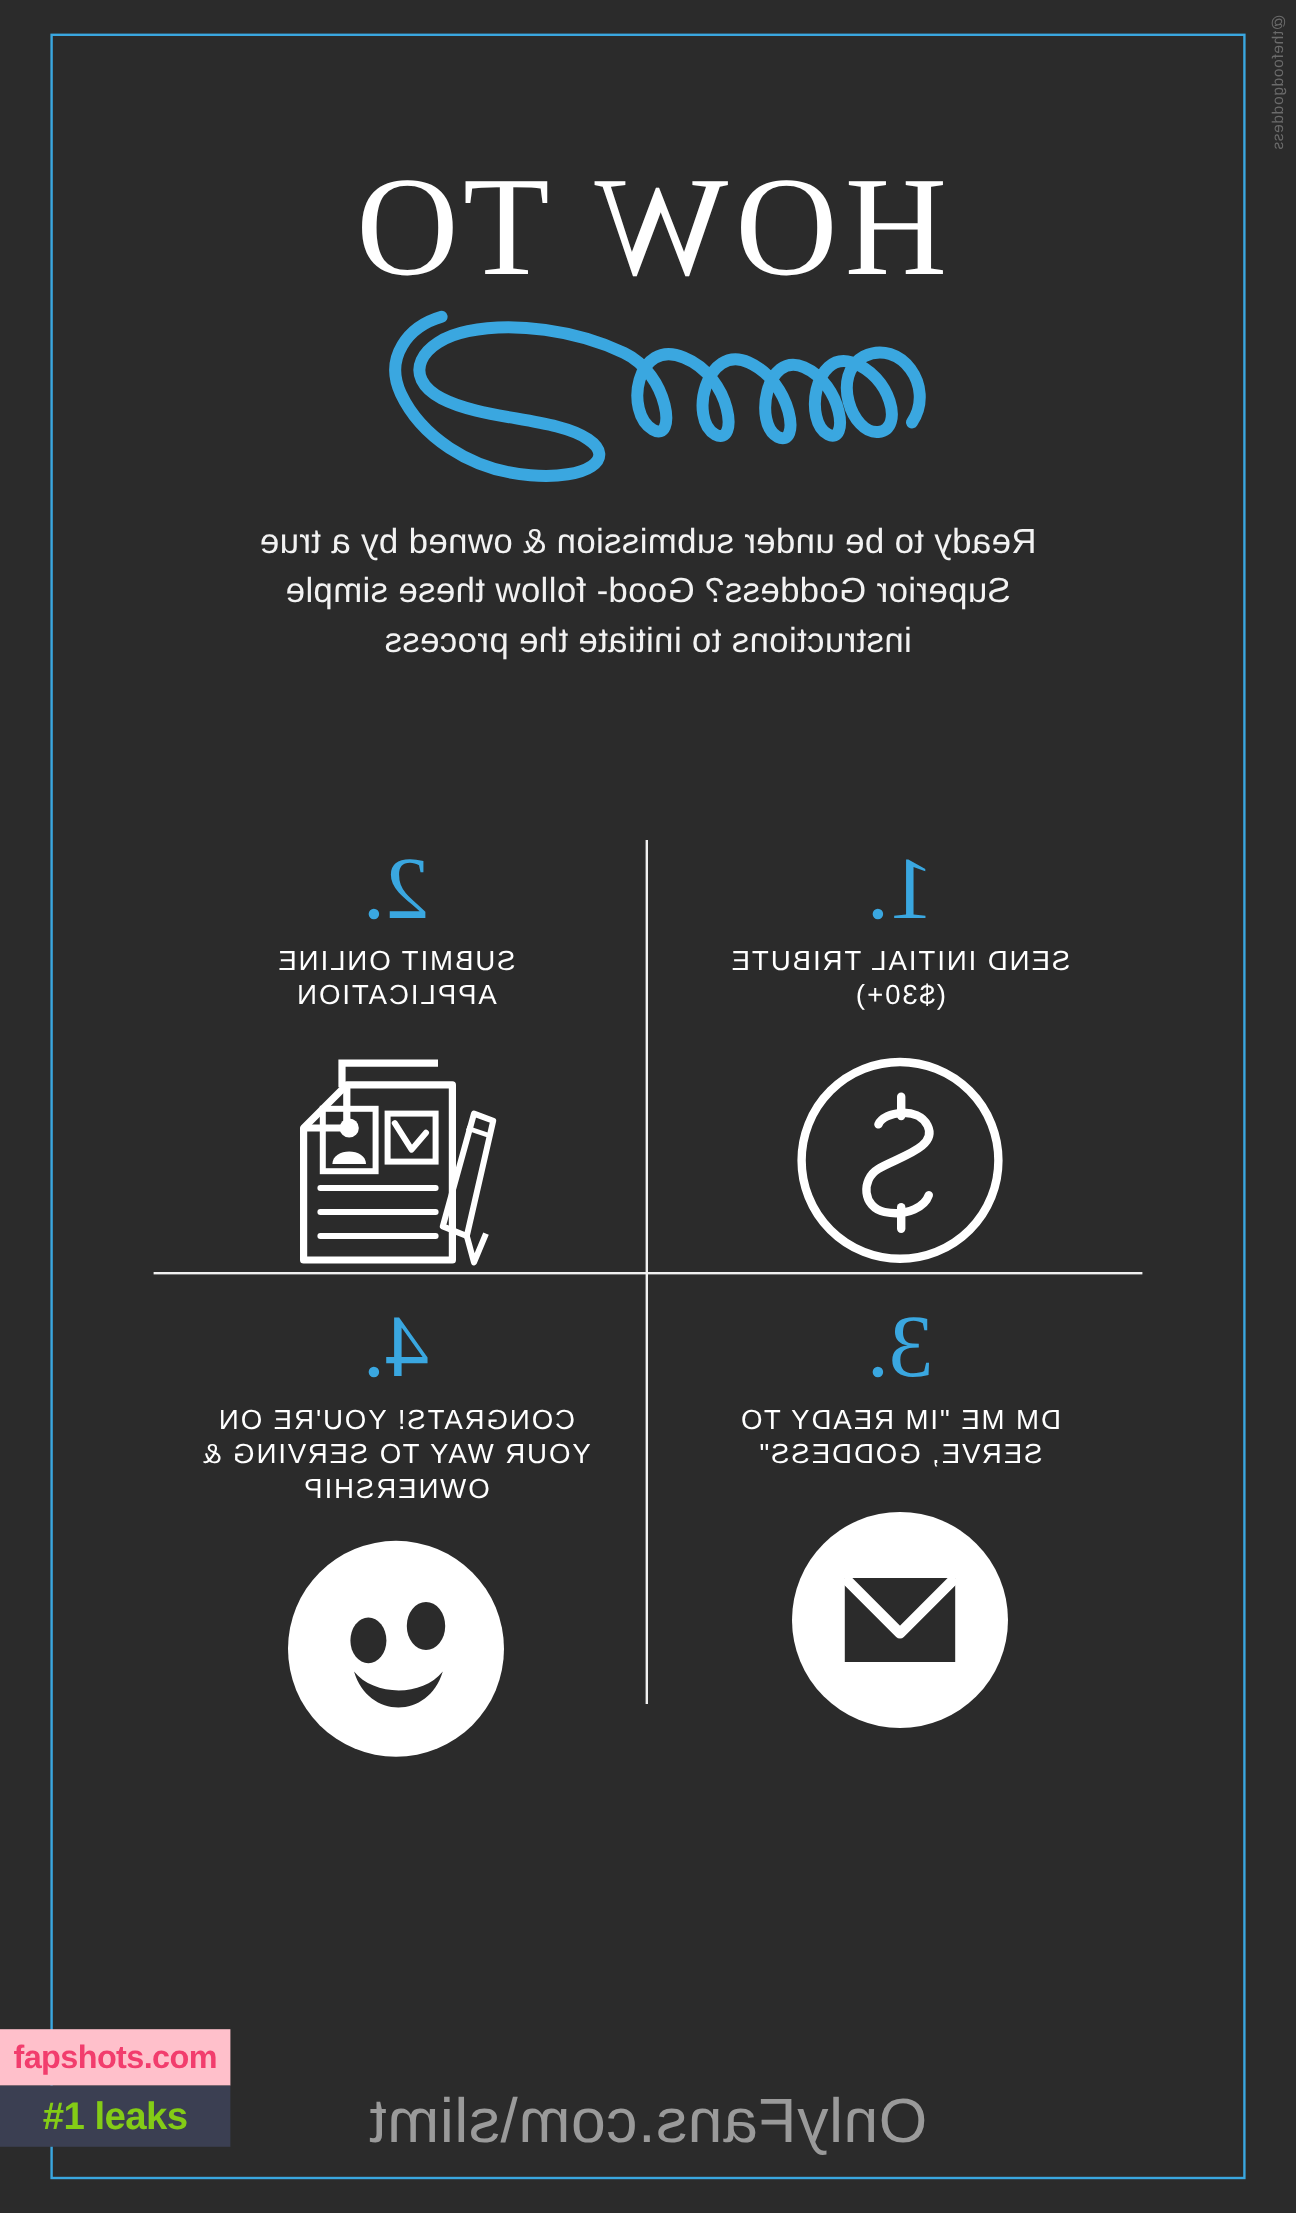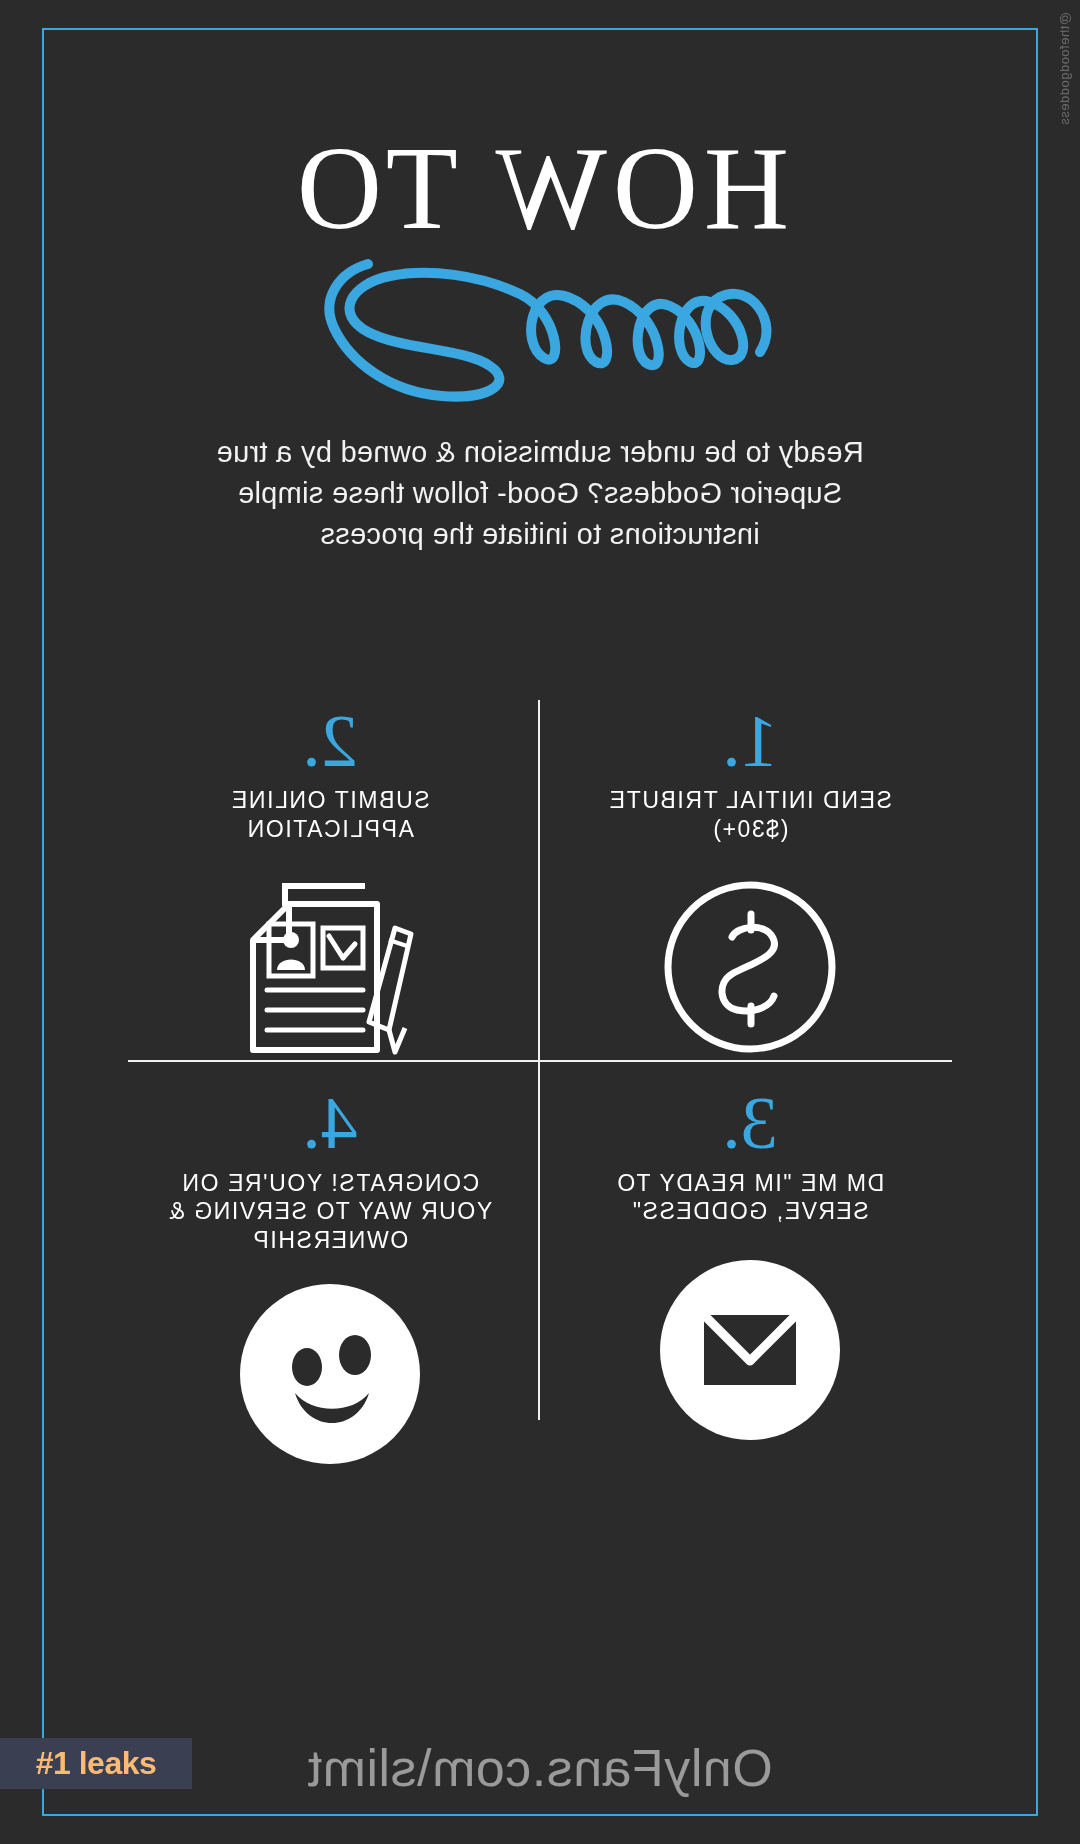--- a/index.html
+++ b/index.html
@@ -163,21 +163,21 @@
     background: #ffc0cb;
     color: #f23d6d;
     font-weight: bold;
     font-size: 27px;
     padding: 8px 10px;
     text-align: center;
     letter-spacing: -.5px;
   }
   #badge .b2 {
     background: #3b3f52;
-    color: #fdba74;
+    color: #84cc16;
     font-weight: bold;
     font-size: 32px;
     padding: 7px 10px;
     text-align: center;
     letter-spacing: -.5px;
   }
 </style>
 </head>
 <body>
 
@@ -277,14 +277,15 @@
         </svg>
       </div>
     </div>
   </div>
 
   <div id="bottom-url">OnlyFans.com\slimt</div>
 
 </div>
 
 <div id="badge">
+  <div class="b1">fapshots.com</div>
   <div class="b2">#1 leaks</div>
 </div>
 
 </body></html>

